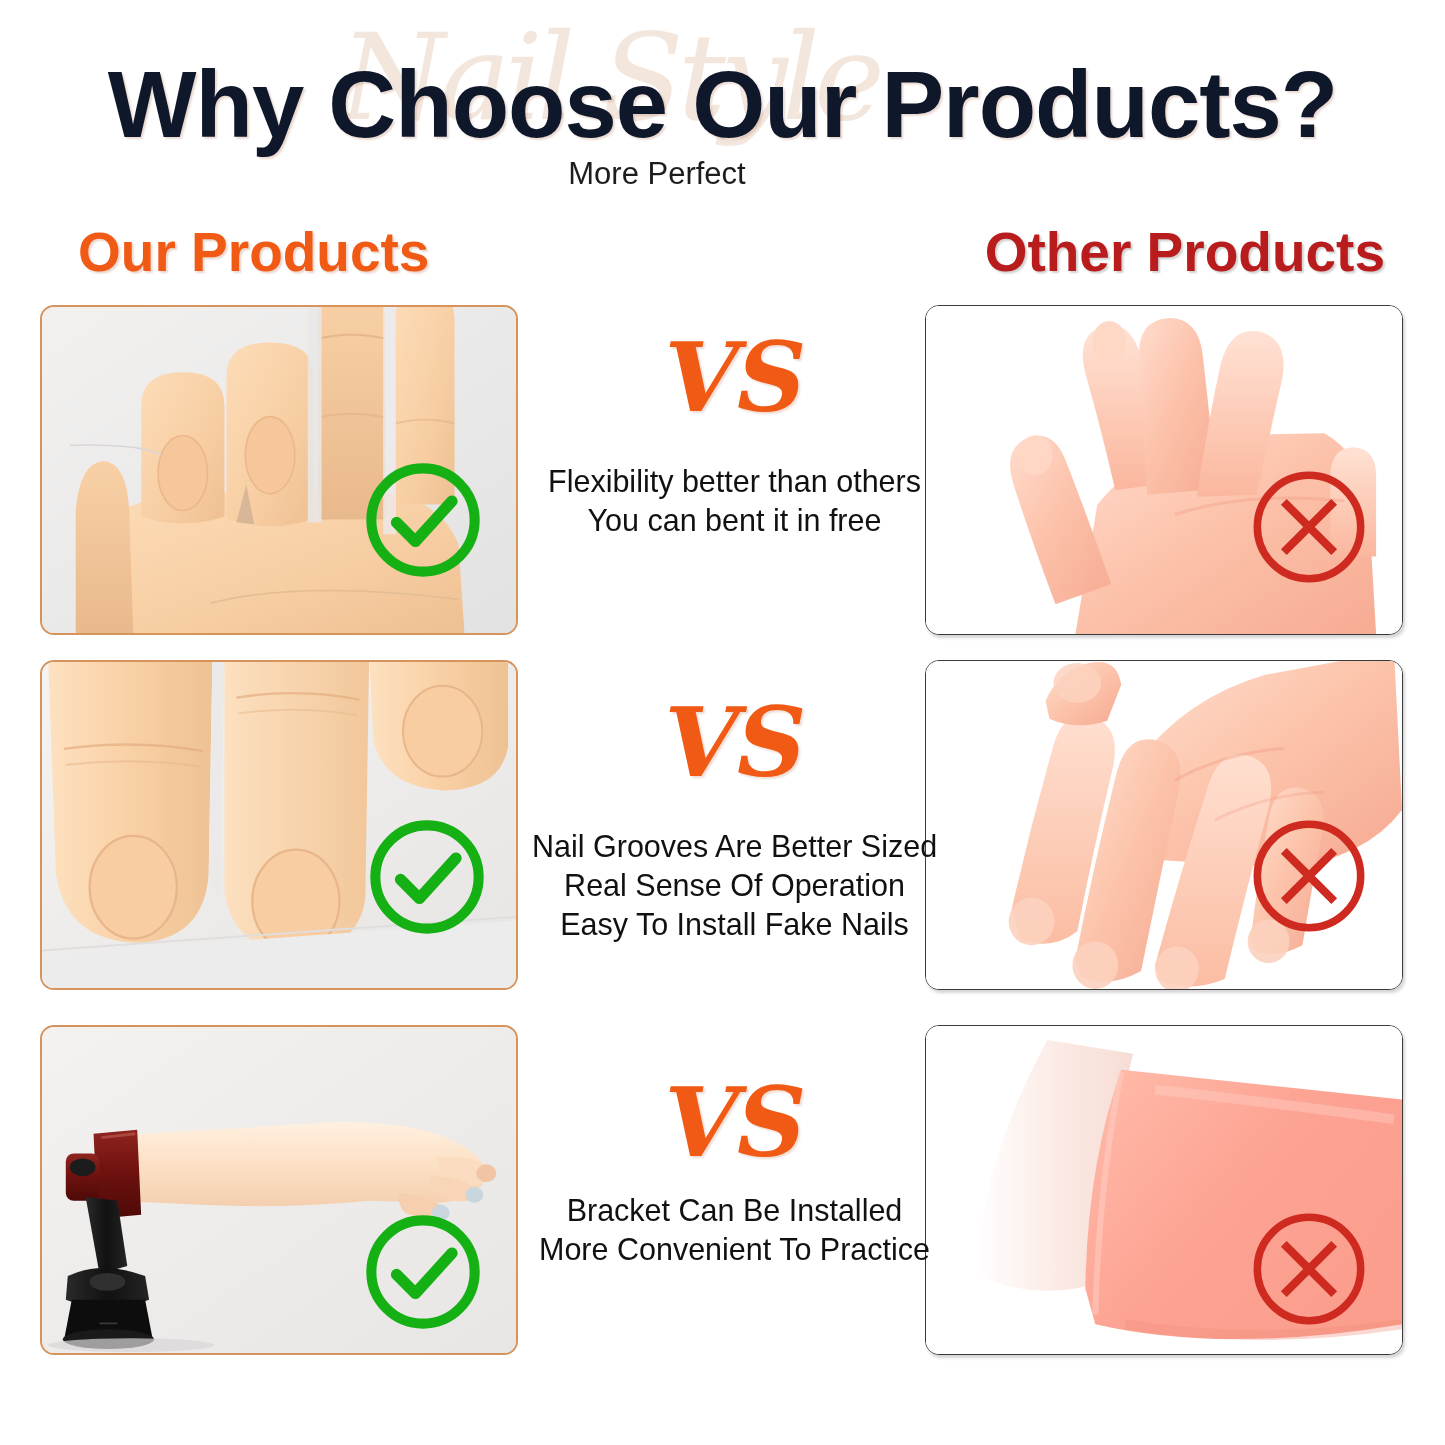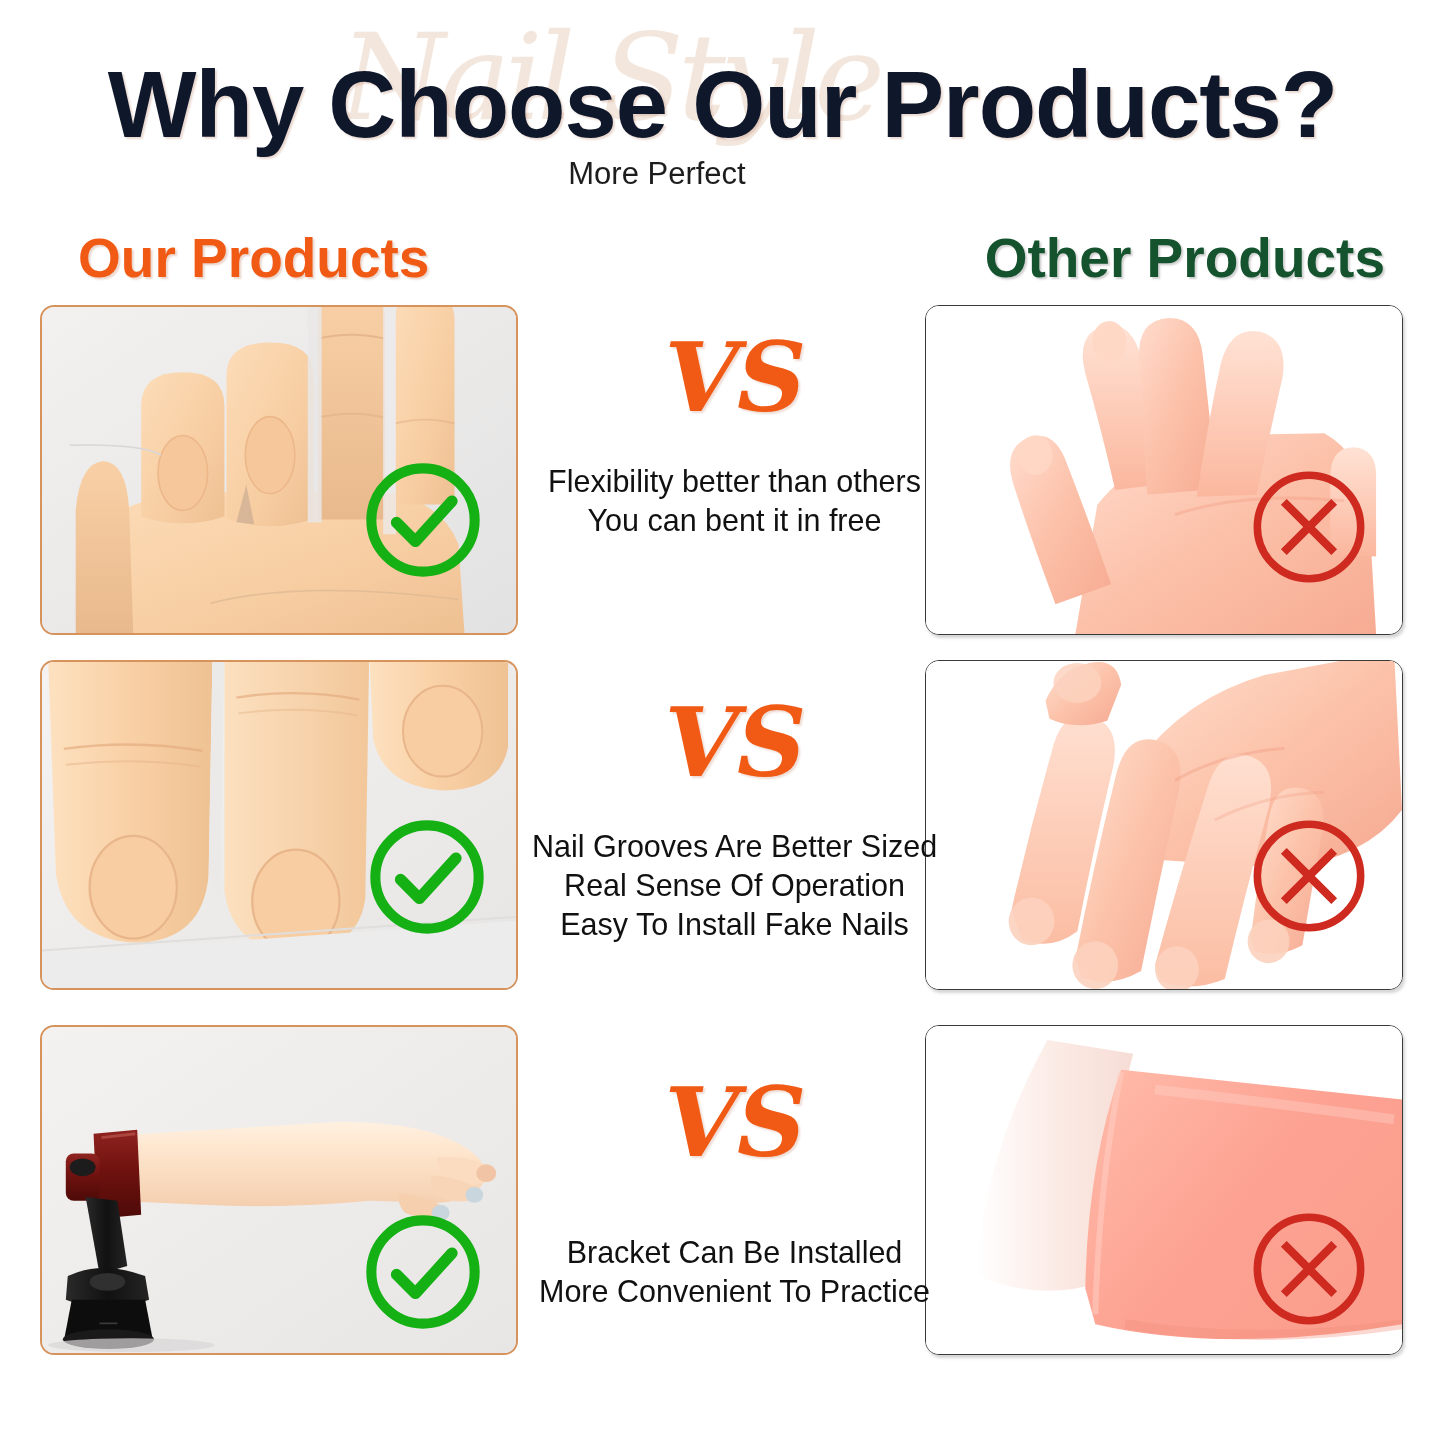--- a/index.html
+++ b/index.html
@@ -47,28 +47,28 @@
     left: 0; top: 156px;
     width: 1314px;
     text-align: center;
     font-size: 31px;
     color: #1d1d1d;
   }
 
   
   .col-head {
     position: absolute;
-    top: 228px;
+    top: 222px;
     font-size: 55px;
     font-weight: bold;
     line-height: 1.1;
     white-space: nowrap;
   }
   .col-head.ours  { left: 78px;  color: #F05A14; text-shadow: 2px 2px 2px rgba(185,120,90,.30); }
-  .col-head.other { right: 60px; color: #14532d; text-shadow: 2px 2px 2px rgba(120,120,120,.35); }
+  .col-head.other { right: 60px; color: #b91c1c; text-shadow: 2px 2px 2px rgba(120,120,120,.35); }
 
   
   .card {
     position: absolute;
     width: 478px; height: 330px;
     border-radius: 14px;
     overflow: hidden;
   }
   .card.left  { left: 40px;  border: 2px solid #D6935C; background: #eceaea; }
   .card.right { left: 925px; border: 1.5px solid #3a3a3a; background: #ffffff;
@@ -98,21 +98,21 @@
     letter-spacing: -2px;
     text-shadow: 2px 2px 2px rgba(190,120,90,.25);
   }
   .blurb {
     margin-top: 36px;
     font-size: 30.5px;
     color: #111111;
     line-height: 1.28;
     white-space: nowrap;
   }
-  .mid.r3 .blurb { margin-top: 62px; }
+  .mid.r3 .blurb { margin-top: 20px; }
 
   
   .badge { position: absolute; }
   .badge.check { width: 126px; height: 126px; }
   .badge.cross { width: 126px; height: 126px; }
   .badge svg { display: block; width: 100%; height: 100%; }
 </style>
 </head>
 <body>
 

